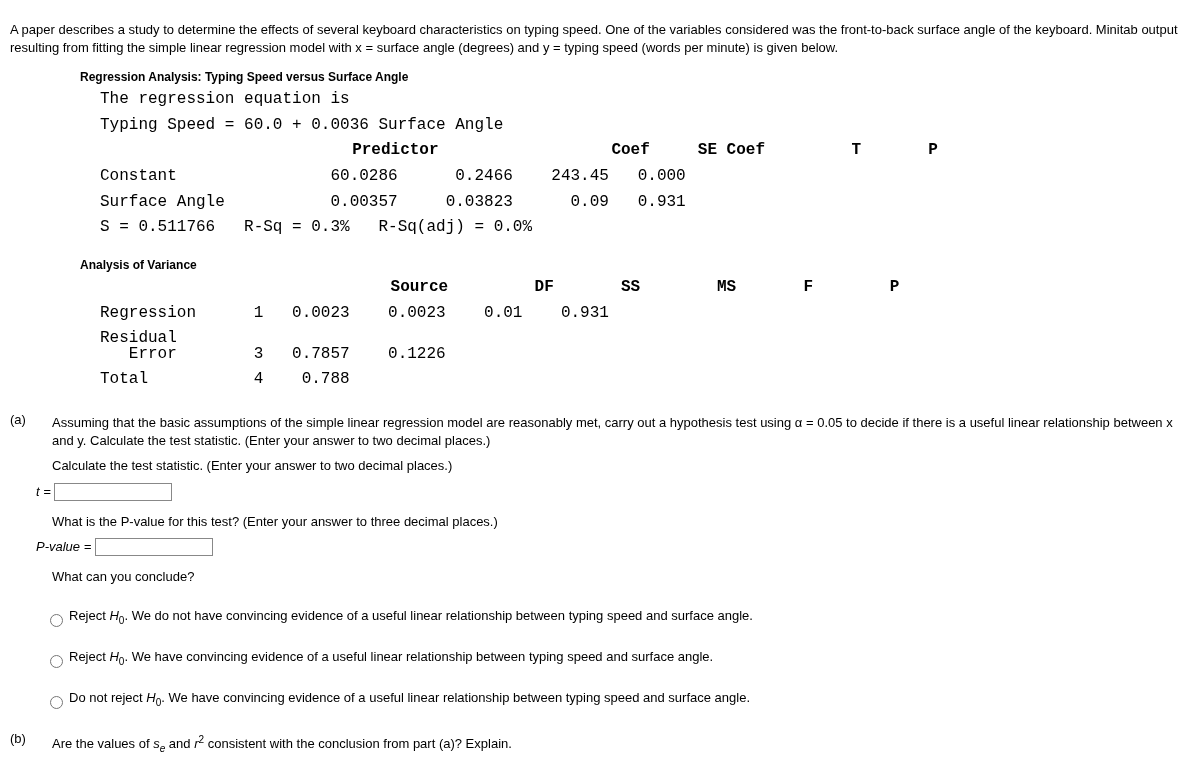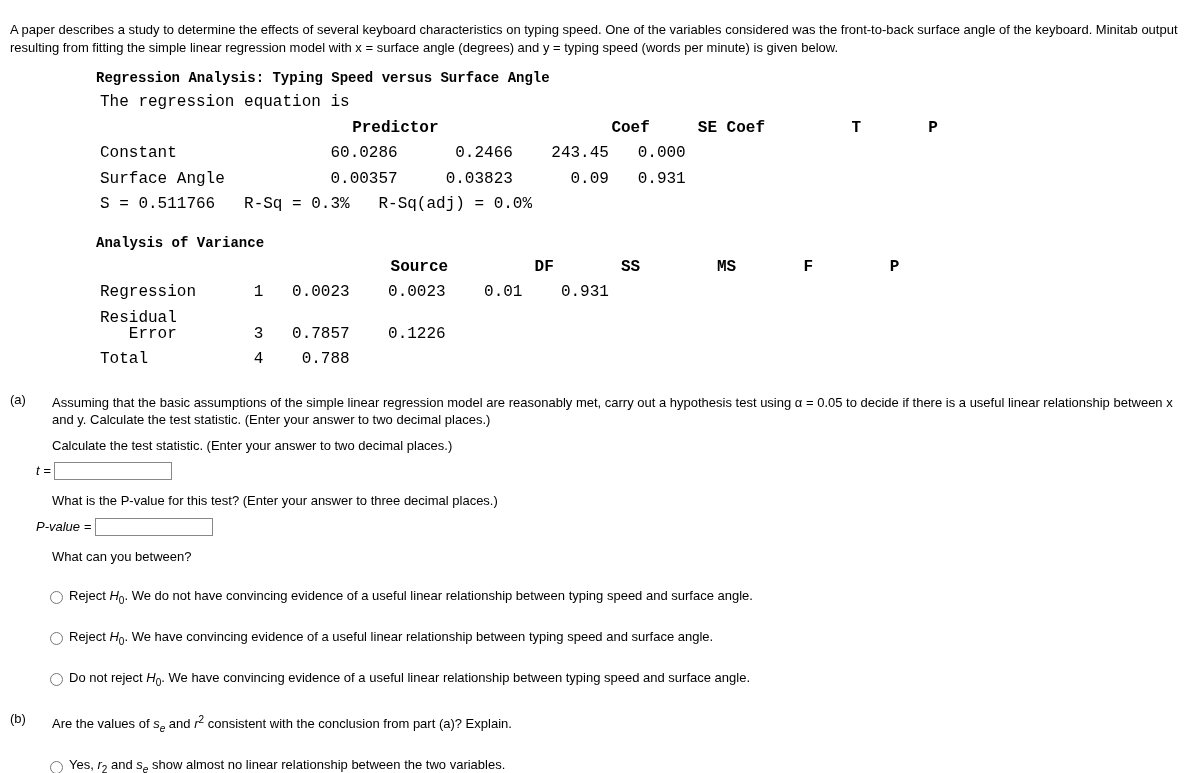--- a/index.html
+++ b/index.html
@@ -12,43 +12,42 @@
     .indent1 { margin-left: 70px; }
     .indent2 { margin-left: 90px; }
     .mono {
       font-family: "Courier New", Courier, monospace;
       font-size: 16px;
       white-space: pre;
       line-height: 1.6;
     }
     .bold { font-weight: bold; text-align: center; }
     .section-title {
-      font-family: Liberation Mono, monospace;
+      font-family: Liberation Sans, sans-serif;
       font-weight: bold;
-      font-size: 14px;
+      font-size: 12px;
       margin-top: 6px;
       margin-bottom: 2px;
-      margin-left: 16px;
     }
     .q-row { display: flex; margin-top: 18px; }
     .q-label { width: 26px; flex-shrink: 0; padding-top: 0; }
     .q-body { flex: 1; }
     .q-body p { margin: 3px 16px 8px; }
     .input-line { margin: 3px 0 12px; }
     .text-input {
       border: 1px solid #888;
       width: 110px;
       height: 16px;
       font-size: 12px;
       padding: 0 3px;
       vertical-align: baseline;
     }
     .option-row {
       display: flex;
-      align-items: center;
+      align-items: flex-end;
       margin: 21px 0 3px 14px;
     }
     .option-row input[type=radio] {
       margin: 2px 6px 0 0;
       flex-shrink: 0;
     }
     .sub { vertical-align: sub; font-size: 10px; }
     .sup { vertical-align: super; font-size: 10px; }
     .ital { font-style: italic; }
     .gap { height: 10px; }
@@ -56,20 +55,21 @@
 </head>
 <body>
 
 <p>A paper describes a study to determine the effects of several keyboard characteristics on typing speed. One of the variables considered was the front-to-back surface angle of the keyboard. Minitab output resulting from fitting the simple linear regression model with x = surface angle (degrees) and y = typing speed (words per minute) is given below.</p>
 
 <div class="indent1">
   <div class="section-title">Regression Analysis: Typing Speed versus Surface Angle</div>
 </div>
 <div class="indent2">
   <div class="mono">The regression equation is</div>
+  <div class="mono">Typing Speed = 60.0 + 0.0036 Surface Angle</div>
   <div class="mono bold">Predictor                  Coef     SE Coef         T       P</div>
   <div class="mono">Constant                60.0286      0.2466    243.45   0.000</div>
   <div class="mono">Surface Angle           0.00357     0.03823      0.09   0.931</div>
   <div class="mono">S = 0.511766   R-Sq = 0.3%   R-Sq(adj) = 0.0%</div>
 </div>
 
 <div class="gap"></div>
 
 <div class="indent1">
   <div class="section-title">Analysis of Variance</div>
@@ -87,21 +87,21 @@
   <div class="q-body">
     <p><span>Assuming that the basic assumptions of the simple linear regression model are reasonably met, carry out a hypothesis test using α = 0.05 to decide if there is a useful linear relationship between x and y. Calculate the test statistic. (Enter your answer to two decimal places.)</span></p>
     <p>Calculate the test statistic. (Enter your answer to two decimal places.)</p>
     <div class="input-line">
       <span class="ital"><span>t = </span></span><input type="text" class="text-input" style="">
     </div>
     <p><span>What is the P-value for this test? (Enter your answer to three decimal places.)</span></p>
     <div class="input-line">
       <span class="ital"><span>P-value = </span></span><input type="text" class="text-input" style="">
     </div>
-    <p>What can you between?</p>
+    <p>What can you conclude?</p>
 
     <div class="option-row">
       <input type="radio" name="a-conclude" style="">
       <span><span>Reject </span><span class="ital">H</span><span class="sub">0</span><span>. We do not have convincing evidence of a useful linear relationship between typing speed and surface angle.</span></span>
     </div>
     <div class="option-row">
       <input type="radio" name="a-conclude" style="">
       <span><span>Reject </span><span class="ital">H</span><span class="sub">0</span><span>. We have convincing evidence of a useful linear relationship between typing speed and surface angle.</span></span>
     </div>
     <div class="option-row">

